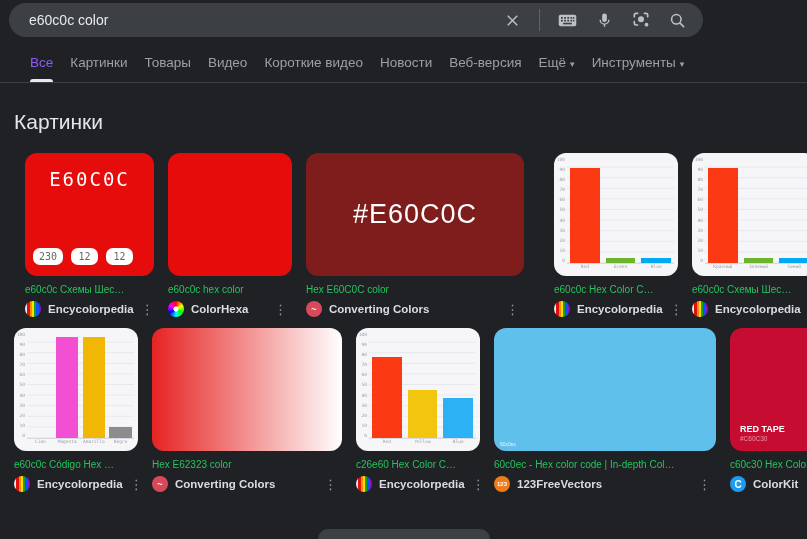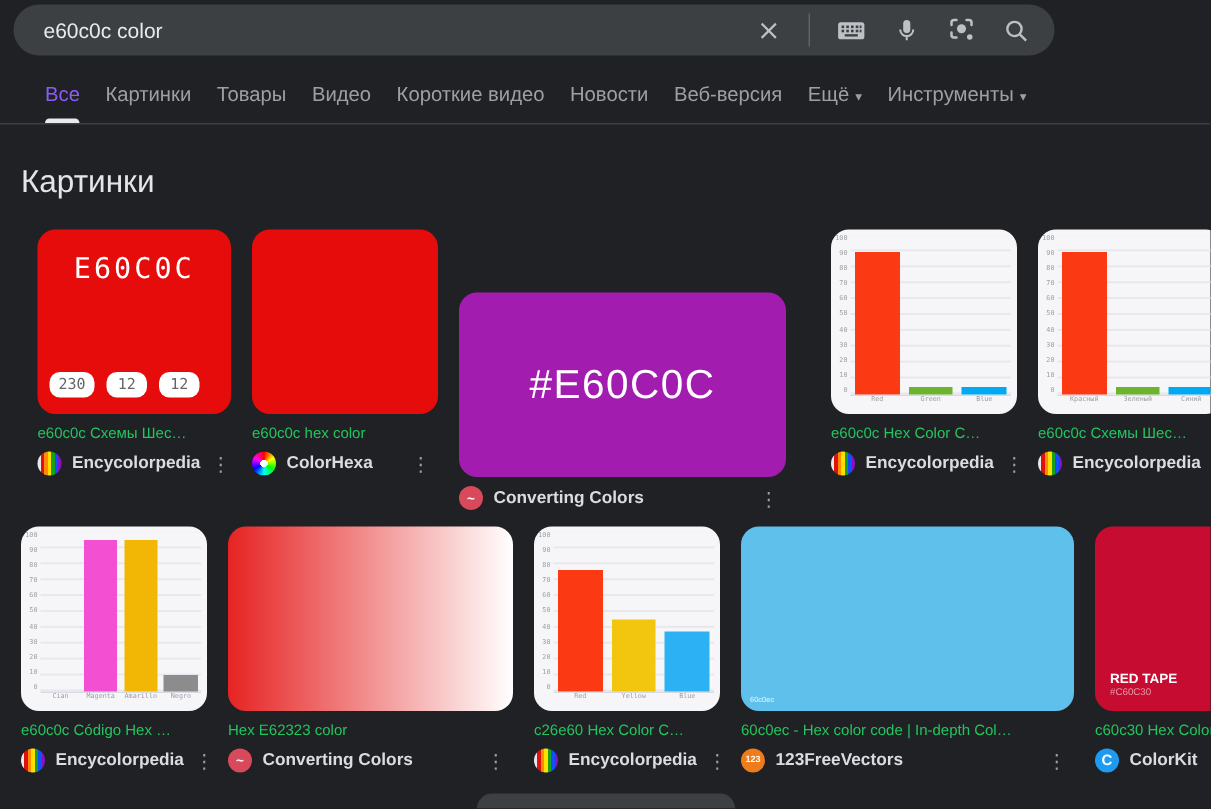--- a/index.html
+++ b/index.html
@@ -190,23 +190,24 @@
       <div class="card-block" style="width: 124px;">
         <div class="thumb" style="background: rgb(230, 12, 12);"></div>
         <div class="caption-title">e60c0c hex color</div>
         <div class="source-row">
           <span class="fav fav-colorhexa"></span>
           <span class="source-name">ColorHexa</span>
           <span class="dots">⋮</span>
         </div>
       </div>
       <div class="card-block" style="width: 218px;">
-        <div class="thumb" style="background: #a21caf; margin-top: 42px;">
+        <div class="thumb" style="background: #7f1d1d;">
           <div class="sw-center">#E60C0C</div>
         </div>
+        <div class="caption-title">Hex E60C0C color</div>
         <div class="source-row">
           <span class="fav fav-convertingcolors">~</span>
           <span class="source-name">Converting Colors</span>
           <span class="dots">⋮</span>
         </div>
       </div>
       <div class="card-block" style="width: 124px; padding-left: 16px;">
         <div class="thumb chart">
           <div class="yax">
             <span>100</span>

